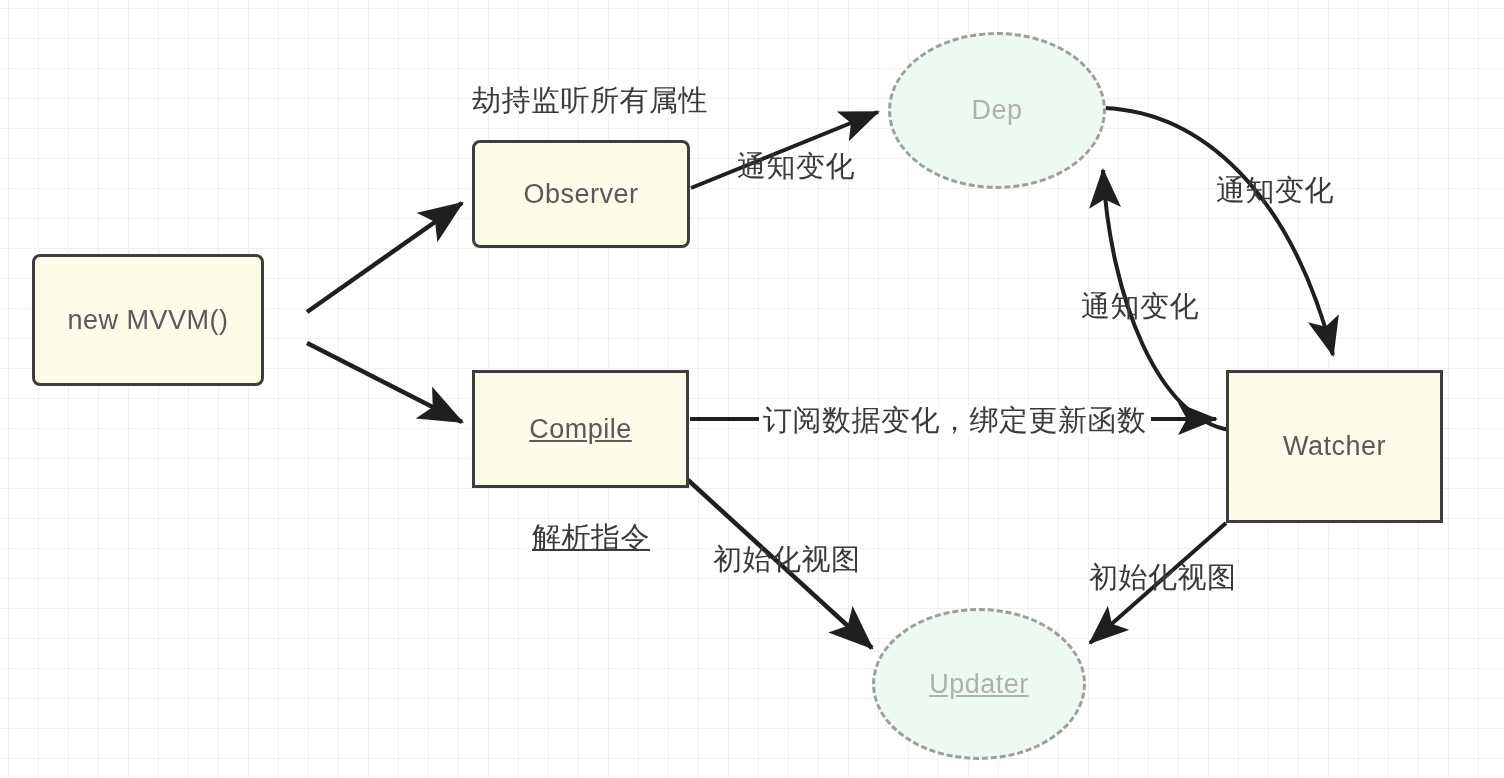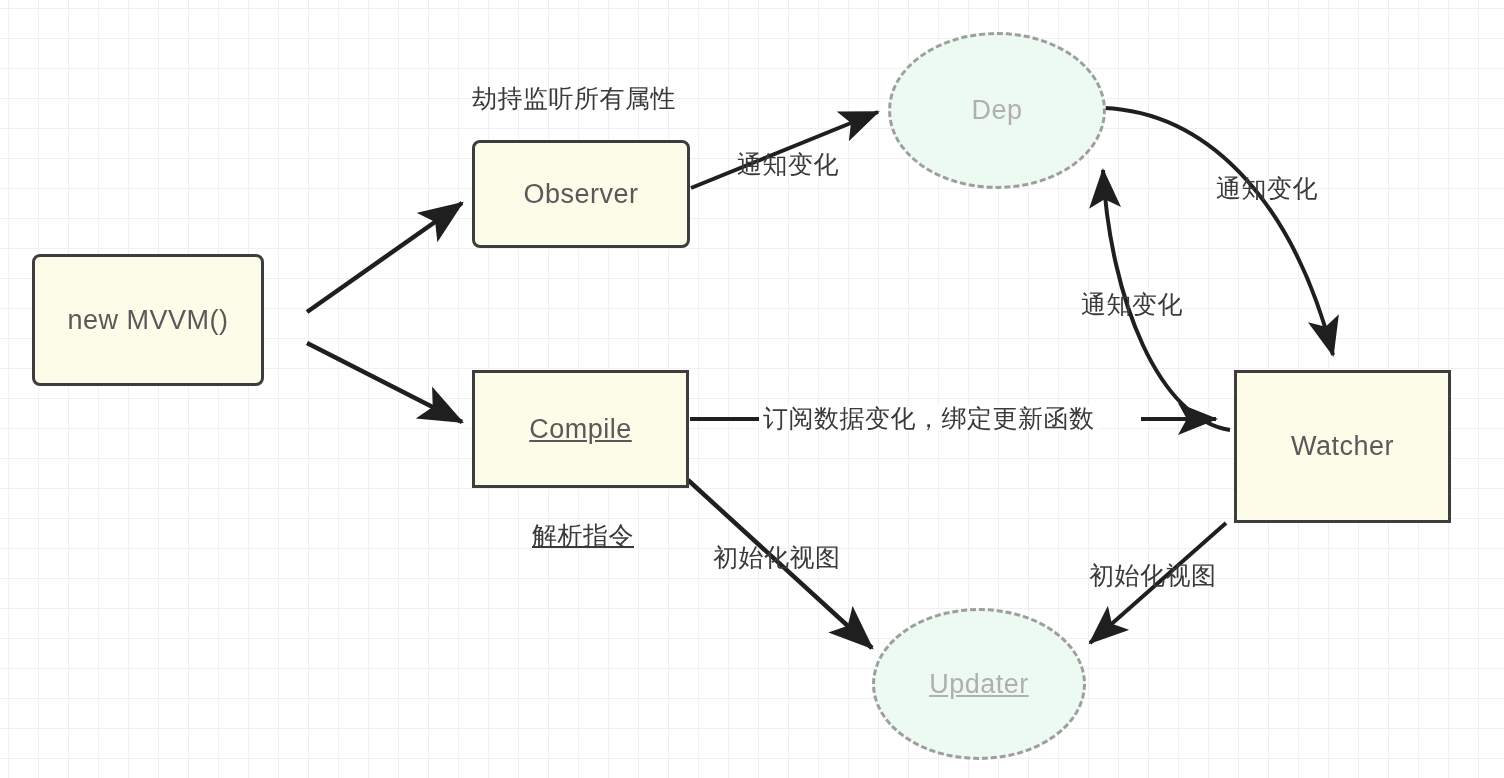--- a/index.html
+++ b/index.html
@@ -46,21 +46,21 @@
   .node.rounded { border-radius: 8px; }
   .node.ellipse {
     background: #edfaf1;
     border: 3px dashed #9e9e9e;
     border-radius: 50%;
     color: #b0b0b0;
   }
   .edge-label {
     position: absolute;
     color: #3a3a3a;
-    font-size: 25px;
+    font-size: 29px;
     white-space: nowrap;
     line-height: 1;
     letter-spacing: 0.5px;
   }
 </style>
 </head>
 <body>
 
 <div id="canvas">
 
@@ -114,21 +114,21 @@
   </div>
 
   <div class="node rect" style="left:472px; top:370px; width:217px; height:118px;text-decoration:underline;">
     <span>Compile</span>
   </div>
 
   <div class="node ellipse" style="left:888px; top:32px; width:218px; height:157px;justify-content:center;">
     <span>Dep</span>
   </div>
 
-  <div class="node rect" style="left:1226px; top:370px; width:217px; height:153px;margin-left:8px;">
+  <div class="node rect" style="left:1226px; top:370px; width:217px; height:153px;">
     <span>Watcher</span>
   </div>
 
   <div class="node ellipse" style="left:872px; top:608px; width:214px; height:152px;text-decoration:underline;">
     <span>Updater</span>
   </div>
 
   <div class="edge-label" style="left:472px; top:86px;">劫持监听所有属性</div>
 
   <div class="edge-label" style="left:532px; top:523px;text-decoration:underline;">解析指令</div>

